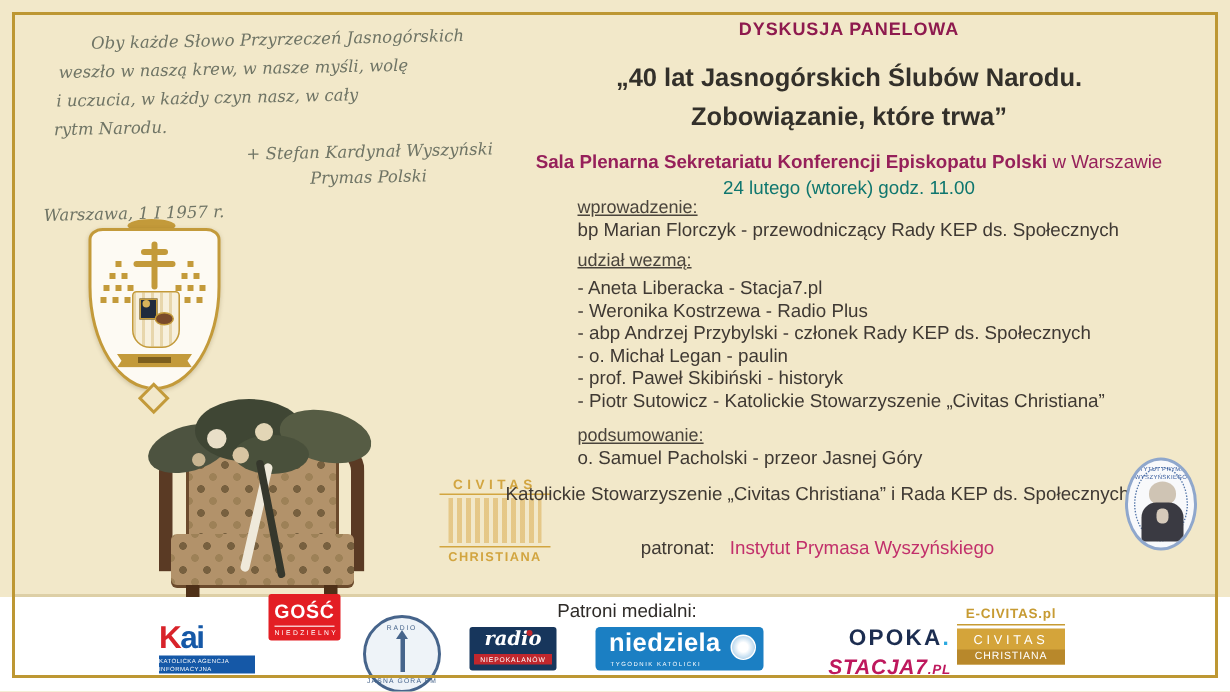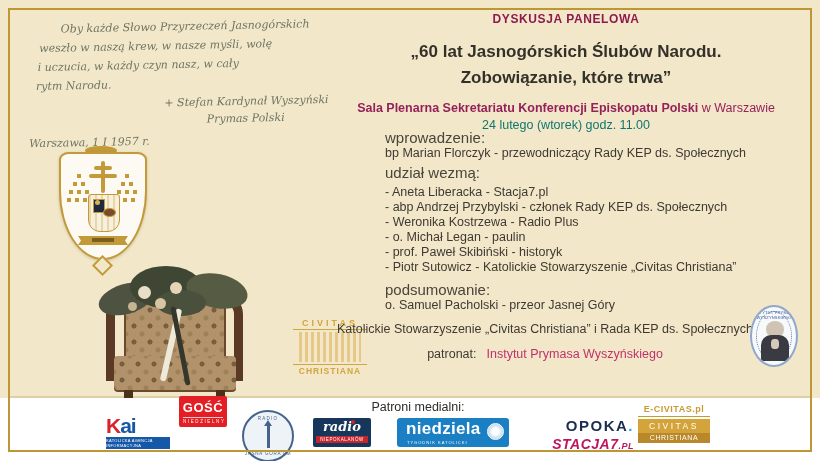--- a/index.html
+++ b/index.html
@@ -84,36 +84,36 @@
   
   .event{position:absolute;left:335px;top:12px;width:462px;text-align:center;}
   .kicker{font-size:12px;font-weight:bold;letter-spacing:.6px;color:#8e1a4e;}
   .title{margin-top:13px;font-size:17px;font-weight:bold;color:#33302a;line-height:1.5;}
   .venue{margin-top:11px;font-size:12.5px;color:#96205a;}
   .venue b{font-weight:bold;}
   .datetime{margin-top:3px;font-size:12.5px;color:#0f766e;}
 
   
   .program{position:absolute;left:385px;top:126px;width:420px;color:#3f3933;}
-  .p-label{font-size:15px;color:#4a443c;line-height:14px;margin-top:5px;}
+  .p-label{font-size:12px;color:#4a443c;line-height:14px;margin-top:5px;text-decoration:underline;}
   .p-name{font-size:12.5px;line-height:16px;}
   .p-list{margin-top:5px;margin-bottom:2px;}
   .p-item{font-size:12.5px;line-height:15px;}
   .p-label.later{margin-top:8px;}
 
   
   .org{position:absolute;left:0;top:302px;width:820px;height:92px;}
   .org-civitas{position:absolute;left:293px;top:16px;width:74px;text-align:center;color:#d2a540;}
   .civ-top{font-size:9px;letter-spacing:3px;font-weight:bold;border-bottom:1px solid #d2a540;padding-bottom:1px;}
   .civ-img{height:30px;margin:2px 6px;opacity:.85;
     background:repeating-linear-gradient(90deg,#e3c27c 0 3px,#f2e8c9 3px 6px);}
   .civ-bottom{font-size:8.5px;letter-spacing:1px;font-weight:bold;border-top:1px solid #d2a540;padding-top:1px;}
   .org-text{position:absolute;left:330px;top:0;width:430px;text-align:center;}
   .org-line{margin-top:20px;font-size:12.5px;color:#3f3933;}
-  .org-patronat{margin-top:11px;font-size:12.5px;color:#3f3933;}
+  .org-patronat{margin-top:22px;font-size:12.5px;color:#3f3933;}
   .org-patronat .pat-value{color:#c2306b;margin-left:10px;}
   .org-seal{position:absolute;left:750px;top:3px;width:48px;height:62px;}
   .seal-oval{position:relative;width:48px;height:62px;border-radius:50%;background:#f8f9fb;
     border:2px solid #8fa7cc;box-sizing:border-box;overflow:hidden;}
   .seal-ring{position:absolute;inset:4px;border-radius:50%;border:1px dotted #5577aa;}
   .seal-text{position:absolute;left:0;top:3px;width:100%;text-align:center;font-size:4px;color:#33589b;letter-spacing:.2px;}
   .seal-face{position:absolute;left:14px;top:14px;width:18px;height:16px;border-radius:50% 50% 45% 45%;background:#cfc4b4;}
   .seal-body{position:absolute;left:9px;top:28px;width:28px;height:26px;border-radius:10px 10px 0 0;background:#3a3a42;}
   .seal-hands{position:absolute;left:19px;top:32px;width:8px;height:10px;border-radius:40%;background:#d6cabb;}
 
@@ -213,35 +213,35 @@
       <div class="flower f3"></div>
       <div class="flower f4"></div>
       <div class="ribbon light"></div>
       <div class="ribbon dark"></div>
     </div>
   </div>
 
   <div class="event">
     <div class="kicker">DYSKUSJA PANELOWA</div>
     <div class="title">
-      <div>„60 lat Jasnogórskich Ślubów Narodu.</div>
+      <div>„40 lat Jasnogórskich Ślubów Narodu.</div>
       <div>Zobowiązanie, które trwa”</div>
     </div>
     <div class="venue"><b>Sala Plenarna Sekretariatu Konferencji Episkopatu Polski</b><span> w Warszawie</span></div>
     <div class="datetime">24 lutego (wtorek) godz. 11.00</div>
   </div>
 
   <div class="program">
     <div class="p-label">wprowadzenie:</div>
     <div class="p-name">bp Marian Florczyk - przewodniczący Rady KEP ds. Społecznych</div>
     <div class="p-label">udział wezmą:</div>
     <div class="p-list">
       <div class="p-item">- Aneta Liberacka - Stacja7.pl</div>
+      <div class="p-item">- Weronika Kostrzewa - Radio Plus</div>
       <div class="p-item">- abp Andrzej Przybylski - członek Rady KEP ds. Społecznych</div>
-      <div class="p-item">- Weronika Kostrzewa - Radio Plus</div>
       <div class="p-item">- o. Michał Legan - paulin</div>
       <div class="p-item">- prof. Paweł Skibiński - historyk</div>
       <div class="p-item">- Piotr Sutowicz - Katolickie Stowarzyszenie „Civitas Christiana”</div>
     </div>
     <div class="p-label later">podsumowanie:</div>
     <div class="p-name">o. Samuel Pacholski - przeor Jasnej Góry</div>
   </div>
 
   <div class="org">
     <div class="org-civitas">

